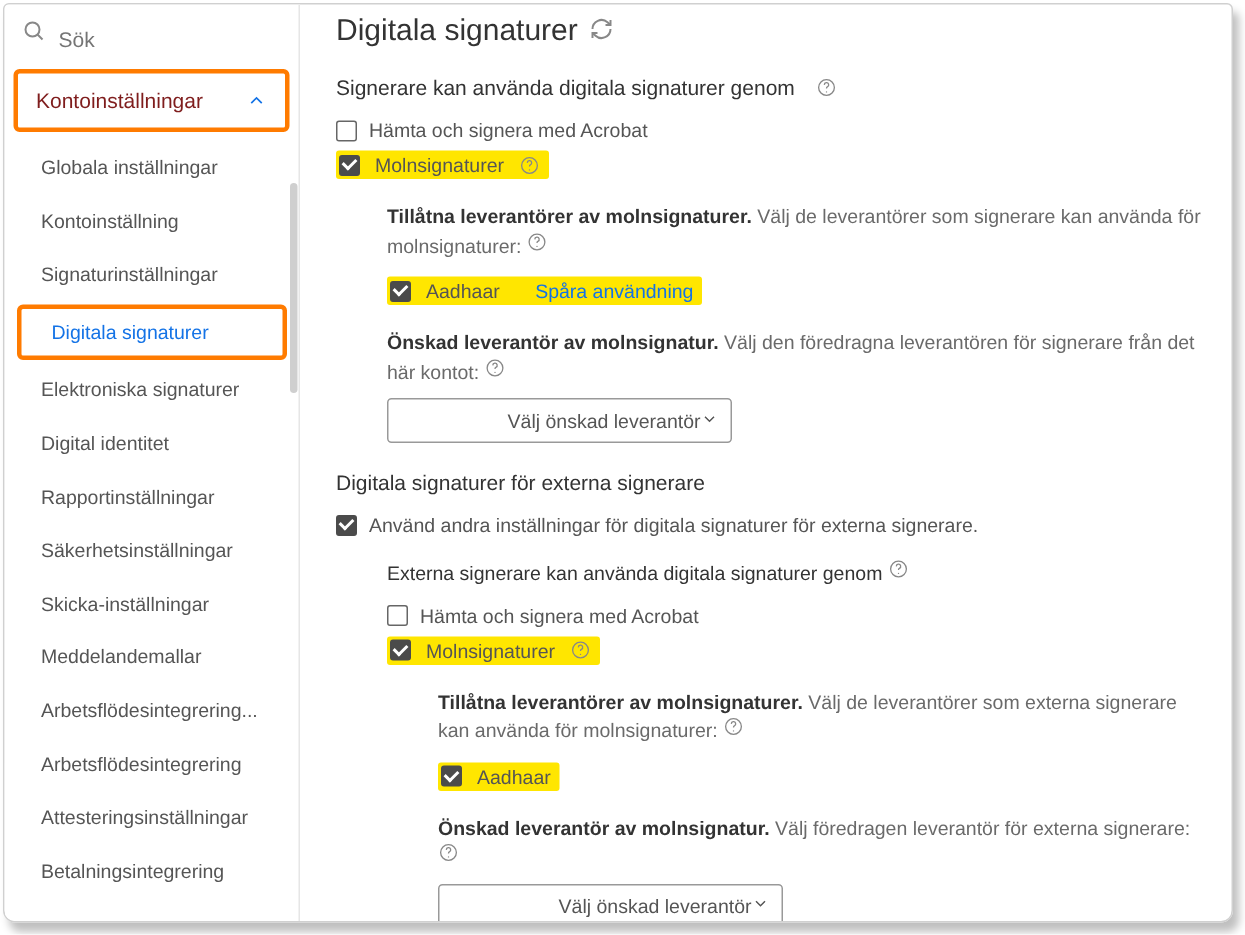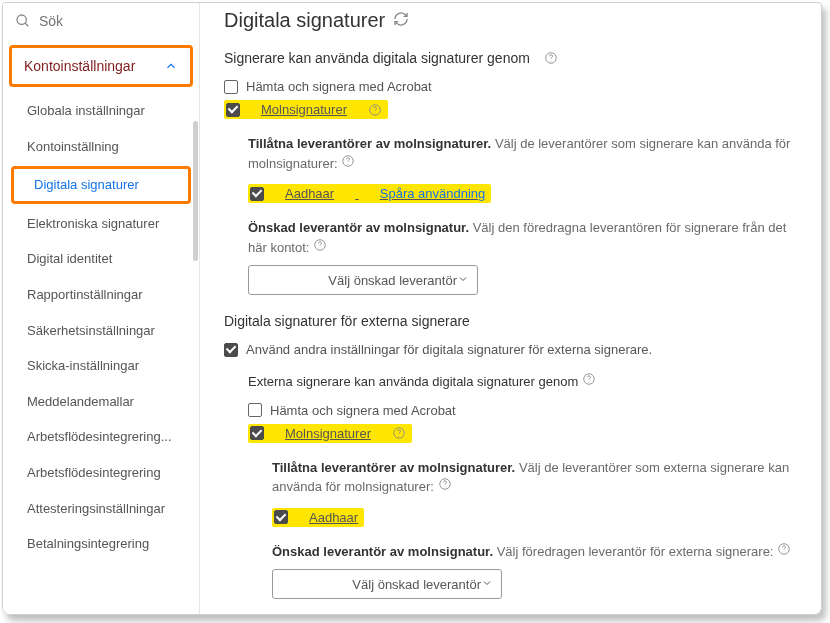--- a/index.html
+++ b/index.html
@@ -1,20 +1,20 @@
 <!DOCTYPE html>
 <html><head>
 <meta charset="utf-8">
 <style>
   * { box-sizing: border-box; margin: 0; padding: 0; font-family: -apple-system, BlinkMacSystemFont, "Segoe UI", Arial, sans-serif; }
   body { background: #fff; width: 830px; height: 623px; overflow: hidden; position: relative; }
   .app { display: flex; width: 820px; height: 613px; border: 1px solid #d0d0d0; border-radius: 4px 4px 8px 8px; box-shadow: 4px 6px 6px rgba(0,0,0,0.25); overflow: hidden; margin: 2px 0 0 2px;}
   
   .sidebar { width: 197px; border-right: 1px solid #e6e6e6; display: flex; flex-direction: column; background: #fff; }
-  .search { display:flex; align-items:flex-start; gap:8px; padding: 10px 12px 8px 12px; color:#888; }
+  .search { display:flex; align-items:flex-end; gap:8px; padding: 10px 12px 8px 12px; color:#888; }
   .search svg { width:16px; height:16px; stroke:#888; fill:none; stroke-width:2;}
   .search input { border:none; outline:none; font-size:14px; color:#555; width:100%; background:transparent;}
   .section-header { display:flex; align-items:center; justify-content:space-between; padding: 10px 12px; color:#7f1d1d; font-size:14px; cursor:pointer; border:3px solid #ff7b00; border-radius:4px; margin:4px 6px 6px 6px;}
   .chevron { width:14px; height:14px; }
   .chevron svg { width:14px; height:14px; stroke:#1473e6; fill:none; stroke-width:2;}
   .nav-scroll { flex:1; overflow-y:auto; position:relative;}
   .nav-item { padding: 10px 10px 10px 24px; font-size:13px; color:#555; cursor:pointer; line-height:1.2;}
   .nav-item.active { color:#1473e6; border:3px solid #ff7b00; border-radius:4px; margin:2px 8px; padding:8px 8px 8px 20px;}
   .nav-item.ellipsis { white-space:nowrap; overflow:hidden; text-overflow:ellipsis;}
   .scroll-track { position:absolute; right:0; top:0; width:6px; height:540px;}
@@ -25,23 +25,23 @@
   .page-title { font-size:20px; font-weight:400; color:#333;}
   .refresh-icon svg { width:16px; height:16px; stroke:#888; fill:none; stroke-width:2;}
   .group { margin-bottom:18px;}
   .group-title { font-size:14px; color:#333; margin-bottom:10px; display:flex; align-items:center; gap:14px;}
   .help { display:inline-flex; width:14px; height:14px; }
   .help svg {width:14px;height:14px;stroke:#888;fill:none;stroke-width:1.5;}
   .check-row { display:flex; align-items:center; gap:8px; padding:3px 0; font-size:13px; color:#555;}
   .checkbox { width:14px; height:14px; border:1.5px solid #666; border-radius:2px; display:inline-flex; align-items:center; justify-content:center; background:#fff; flex-shrink:0;}
   .checkbox.checked { background:#4b4b4b; border-color:#4b4b4b;}
   .checkbox.checked::after { content:""; width:4px; height:7px; border:solid #fff; border-width:0 2px 2px 0; transform:rotate(45deg) translate(-1px,-1px);}
-  .hl { background:#ffe600; display:inline-flex; align-items:center; gap:21px; padding:2px 6px 2px 2px; border-radius:2px;text-decoration:underline;}
+  .hl { background:#ffe600; display:inline-flex; align-items:center; gap:10px; padding:2px 6px 2px 2px; border-radius:2px;}
   .hl .checkbox.checked { background:#4b4b4b;}
-  .indent1 { margin-left:24px;}
+  .indent1 { margin-left:34px;}
   .sub-heading { font-size:13px; color:#333; margin:12px 0 8px 0; line-height:1.5;}
   .sub-heading b { font-weight:600;}
   .desc { color:#6a6a6a; font-weight:400;}
   .link { color:#1473e6; cursor:pointer;}
   .select { margin-top:6px; width:230px; height:30px; border:1px solid #999; border-radius:3px; display:flex; align-items:center; justify-content:flex-end; padding:0 8px 0 10px; font-size:13px; color:#555; background:#fff; cursor:pointer;}
   .select svg {width:12px;height:12px;stroke:#555;fill:none;stroke-width:2;}
 </style>
 </head>
 <body>
 
@@ -61,20 +61,21 @@
       <span>Kontoinställningar</span>
       <span class="chevron">
         <svg viewBox="0 0 24 24">
             <polyline points="6 15 12 9 18 15"></polyline>
           </svg>
       </span>
     </div>
     <div class="nav-scroll">
       <div class="nav-item">Globala inställningar</div>
       <div class="nav-item">Kontoinställning</div>
+      <div class="nav-item">Signaturinställningar</div>
       <div class="nav-item active">Digitala signaturer</div>
       <div class="nav-item">Elektroniska signaturer</div>
       <div class="nav-item">Digital identitet</div>
       <div class="nav-item">Rapportinställningar</div>
       <div class="nav-item">Säkerhetsinställningar</div>
       <div class="nav-item">Skicka-inställningar</div>
       <div class="nav-item">Meddelandemallar</div>
       <div class="nav-item ellipsis">Arbetsflödesintegrering...</div>
       <div class="nav-item">Arbetsflödesintegrering</div>
       <div class="nav-item">Attesteringsinställningar</div>

